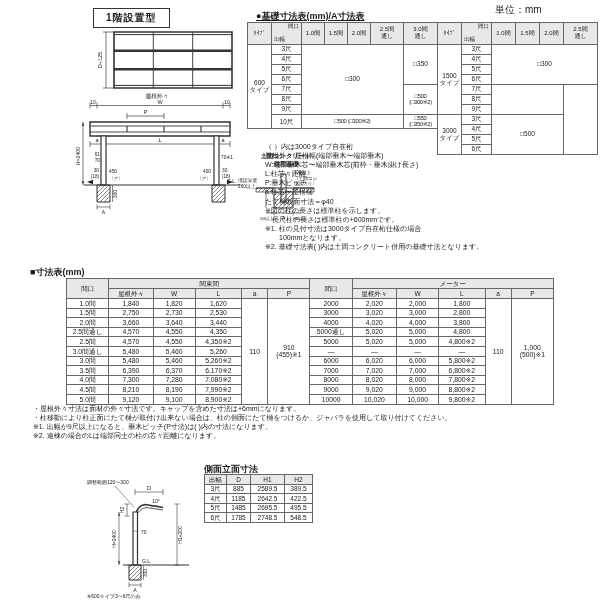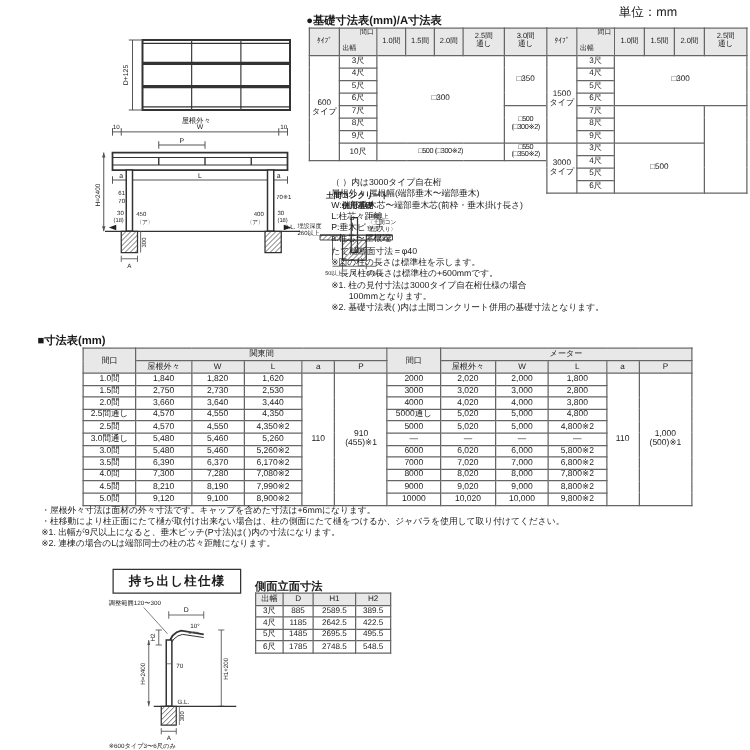--- a/index.html
+++ b/index.html
@@ -30,20 +30,21 @@
   .side th{background:#e8e8e8;font-weight:normal;}
   .notes{font-size:7px;line-height:1.3;white-space:pre-line;}
   svg text{fill:#1a1a1a;font-family:"Liberation Sans","DejaVu Sans",sans-serif;}
   svg line,svg path,svg rect,svg polyline{vector-effect:non-scaling-stroke;}
 </style>
 </head>
 <body>
 
 <div id="page">
 
+  <div class="abs boxtitle" style="left:93px;top:8px;">1階設置型</div>
 
   <svg class="abs" style="left:92px;top:28px;" width="145" height="66" viewBox="0 0 145 66">
     <rect x="22" y="4" width="118" height="56" fill="none" stroke="#333" stroke-width="1.6"></rect>
     <line x1="61.3" y1="4" x2="61.3" y2="60" stroke="#444" stroke-width="1"></line>
     <line x1="100.7" y1="4" x2="100.7" y2="60" stroke="#444" stroke-width="1"></line>
     <line x1="22" y1="22.7" x2="140" y2="22.7" stroke="#333" stroke-width="2.6"></line>
     <line x1="22" y1="41.3" x2="140" y2="41.3" stroke="#333" stroke-width="2.6"></line>
     <line x1="22" y1="6.6" x2="140" y2="6.6" stroke="#333" stroke-width="1"></line>
     <line x1="22" y1="57.4" x2="140" y2="57.4" stroke="#333" stroke-width="1"></line>
     <line x1="14" y1="4" x2="14" y2="60" stroke="#555" stroke-width="0.8"></line>
@@ -143,21 +144,21 @@
     <line x1="30" y1="38" x2="30" y2="58" stroke="#555" stroke-width="0.7"></line>
     <line x1="30" y1="63" x2="65" y2="63" stroke="#555" stroke-width="0.7"></line>
     <line x1="38" y1="60.5" x2="38" y2="65.5" stroke="#555" stroke-width="0.7"></line>
     <line x1="57" y1="60.5" x2="57" y2="65.5" stroke="#555" stroke-width="0.7"></line>
     <text x="31" y="70" font-size="4.4" text-anchor="middle">50以上</text>
     <text x="47.5" y="70" font-size="4.8" text-anchor="middle">A</text>
     <text x="64" y="70" font-size="4.4" text-anchor="middle">50以上</text>
   </svg>
 
   <div class="abs unit" style="left:495px;top:3px;">単位：mm</div>
-  <div class="abs sect-title" style="left:245px;top:10px;">●基礎寸法表(mm)/A寸法表</div>
+  <div class="abs sect-title" style="left:256px;top:10px;text-decoration:underline;">●基礎寸法表(mm)/A寸法表</div>
 
   <table class="ft abs" style="left:247px;top:22px;width:190px;">
     <colgroup>
         <col style="width:24px">
         <col style="width:30px">
         <col style="width:23px">
         <col style="width:23px">
         <col style="width:23px">
         <col style="width:33px">
         <col style="width:34px">
@@ -431,21 +432,20 @@
           <td>8,900※2</td>
           <td>10000</td>
           <td>10,020</td>
           <td>10,000</td>
           <td>9,800※2</td>
         </tr>
       </tbody>
   </table>
   <div class="abs notes" style="left:33px;top:404px;width:540px;" id="notes-dim"><div>・屋根外々寸法は面材の外々寸法です。キャップを含めた寸法は+6mmになります。</div><div>・柱移動により柱正面にたて樋が取付け出来ない場合は、柱の側面にたて樋をつけるか、ジャバラを使用して取り付けてください。</div><div>※1. 出幅が9尺以上になると、垂木ピッチ(P寸法)は( )内の寸法になります。</div><div>※2. 連棟の場合のLは端部同士の柱の芯々距離になります。</div></div>
 
-  <div class="abs boxtitle" style="left:90px;top:455px;">持ち出し柱仕様</div>
 
   <svg class="abs" style="left:85px;top:476px;" width="125" height="124" viewBox="0 0 125 124">
     <defs>
       <pattern id="h-bt" patternUnits="userSpaceOnUse" width="4" height="4">
         <path d="M0,4 L4,0" stroke="#555" stroke-width="0.7" fill="none"></path>
       </pattern>
     </defs>
     <text x="2" y="8" font-size="5" text-anchor="start">調整範囲120〜300</text>
     <polyline points="30,10 49,31" fill="none" stroke="#555" stroke-width="0.6"></polyline>
     <line x1="50" y1="16" x2="78" y2="16" stroke="#555" stroke-width="0.7"></line>

